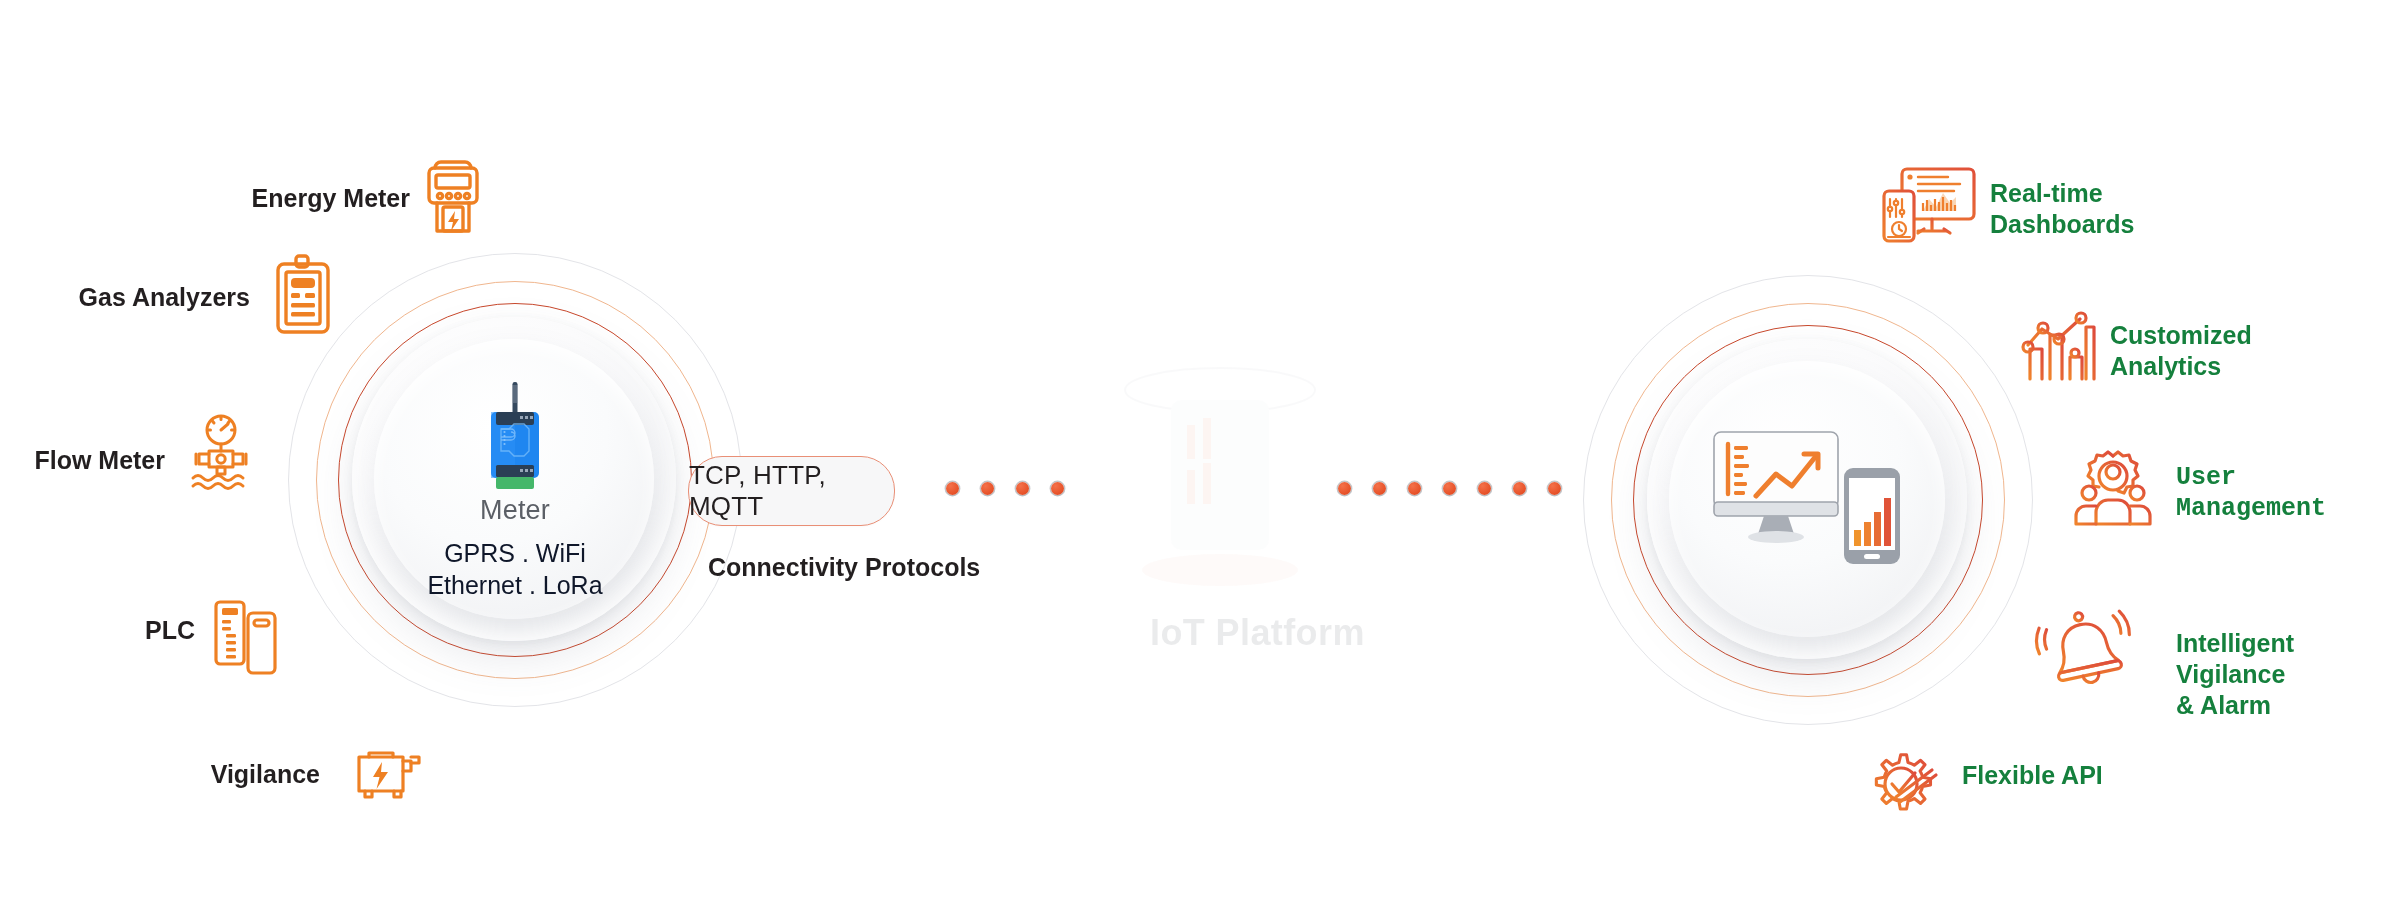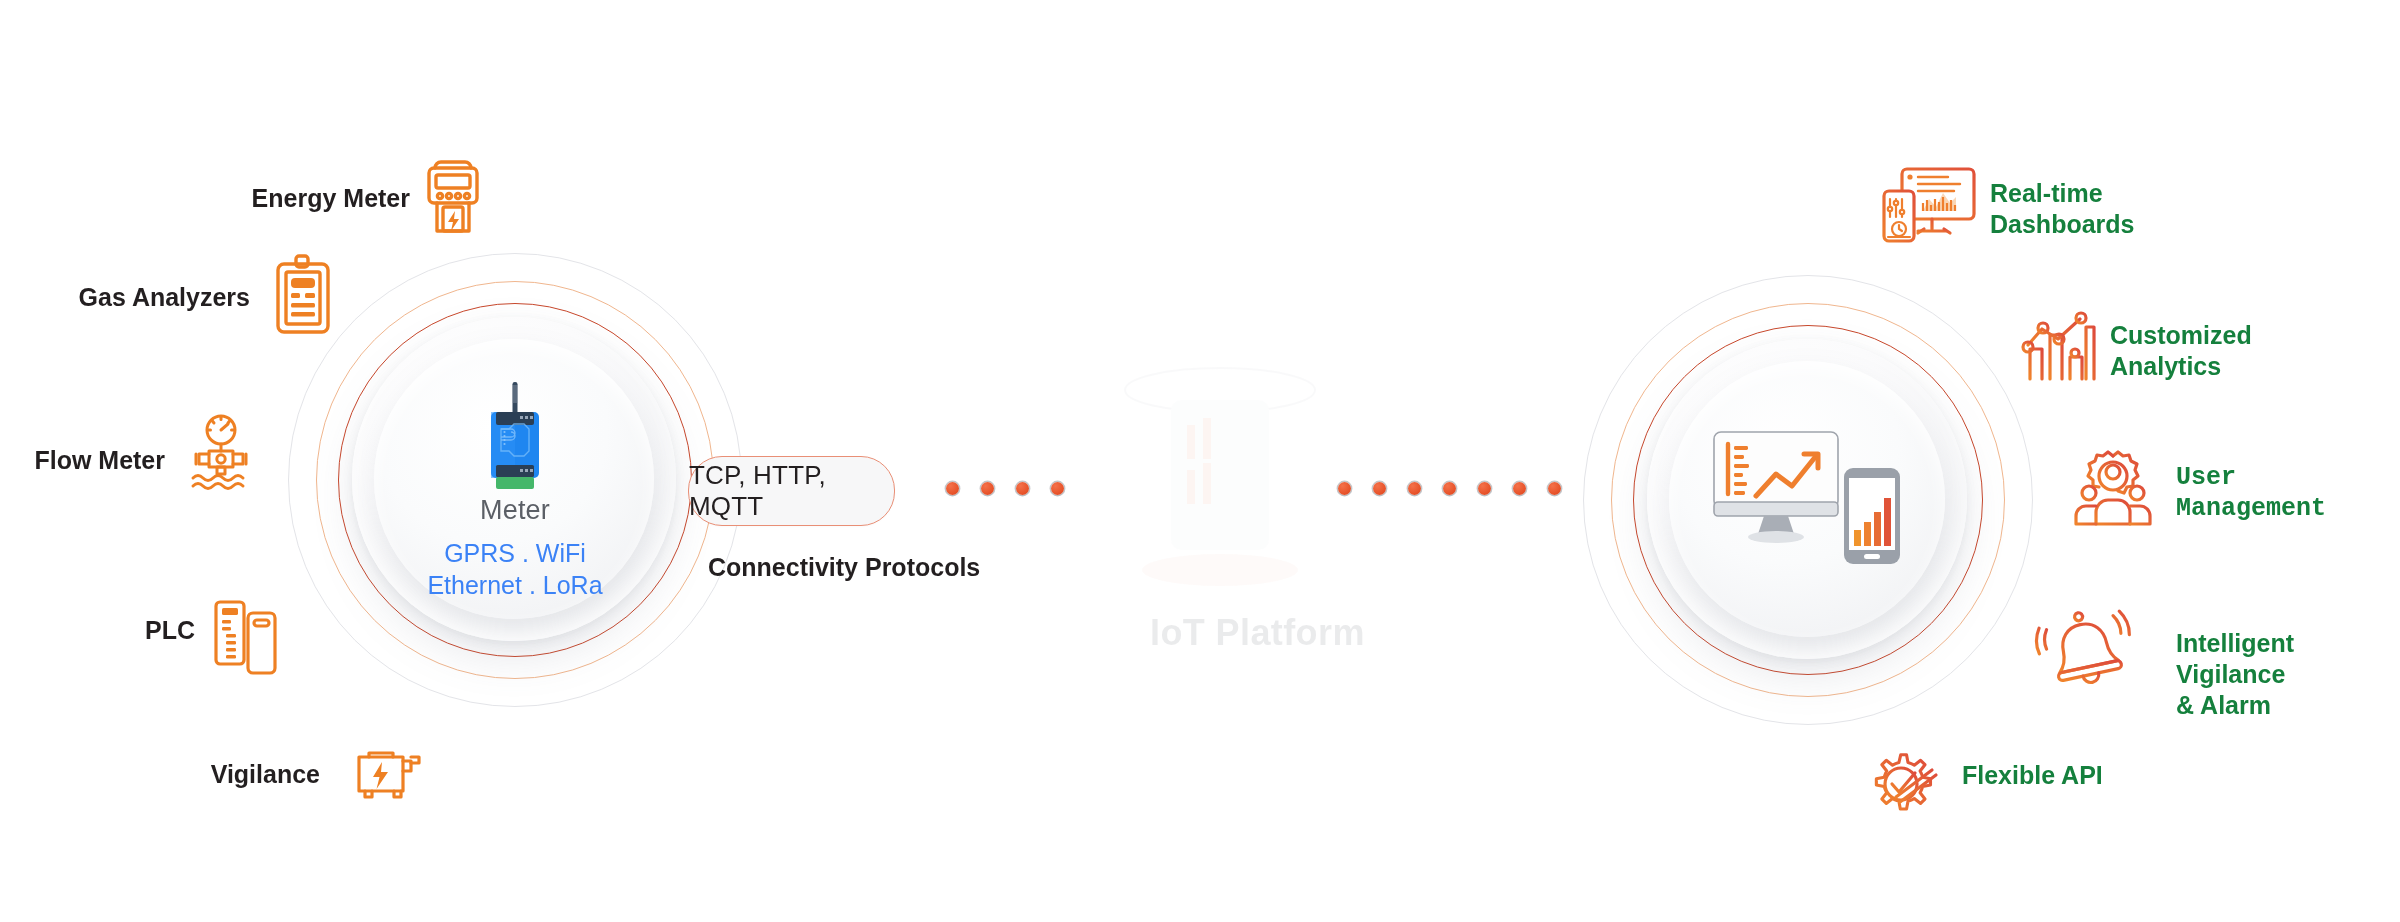--- a/index.html
+++ b/index.html
@@ -63,21 +63,21 @@
     background:radial-gradient(circle at 35% 30%, #f4714a 0%, #e8552c 60%, #d9431c 100%);
     box-shadow:0 0 0 1.4px rgba(150,150,155,.55), 0 1px 1px rgba(0,0,0,.12);
   }
 
   
   .trade-name{
     position:absolute;font-size:27px;color:#5b5f66;font-weight:400;
     letter-spacing:.2px;white-space:nowrap;text-align:center;
   }
   .trade-sub{
-    position:absolute;font-size:25px;color:#3b82f6;font-weight:400;
+    position:absolute;font-size:25px;color:#0f172a;font-weight:400;
     line-height:1.26;white-space:pre-line;text-align:center;
   }
 
   
   .feat-label{
     position:absolute;font-size:25px;color:#15803d;font-weight:700;
     line-height:1.24;white-space:pre-line;
   }
   svg{display:block;overflow:visible;}
 </style>

